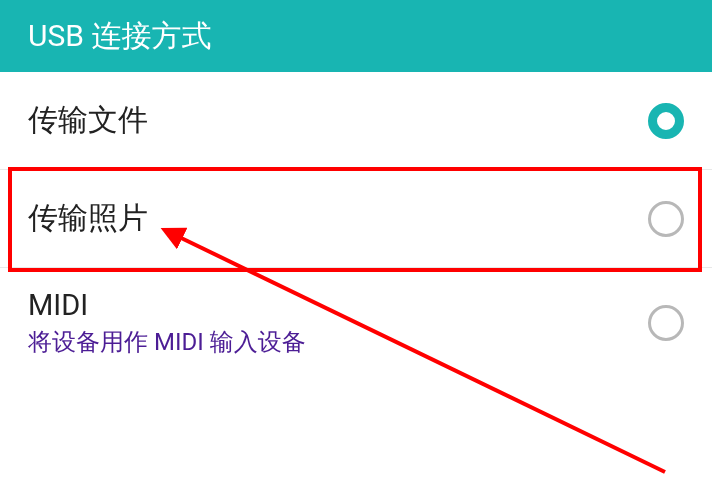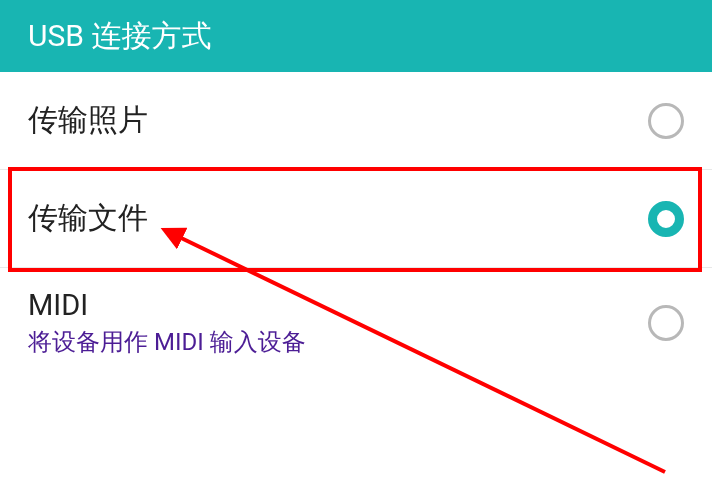--- a/index.html
+++ b/index.html
@@ -97,30 +97,30 @@
 <body>
 
 <div class="header">
   <span class="header-title">USB 连接方式</span>
 </div>
 
 <div class="list">
 
   <div class="list-item">
     <div class="item-text">
-      <span class="item-label">传输照片</span>
+      <span class="item-label">传输文件</span>
     </div>
-    <div class="radio"></div>
+    <div class="radio selected"></div>
   </div>
 
   <div class="list-item">
     <div class="item-text">
-      <span class="item-label">传输文件</span>
+      <span class="item-label">传输照片</span>
     </div>
-    <div class="radio selected"></div>
+    <div class="radio"></div>
   </div>
 
 
   <div class="list-item item-midi">
     <div class="item-text">
       <span class="item-label">MIDI</span>
       <span class="item-subtitle">将设备用作 MIDI 输入设备</span>
     </div>
     <div class="radio"></div>
   </div>

